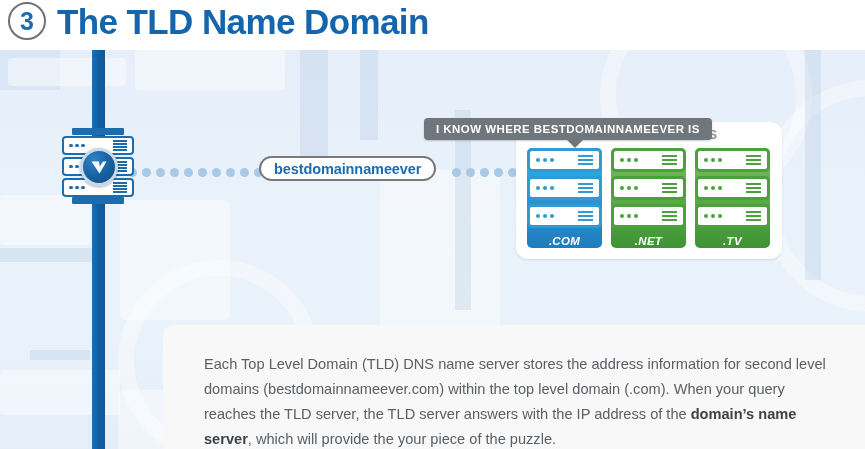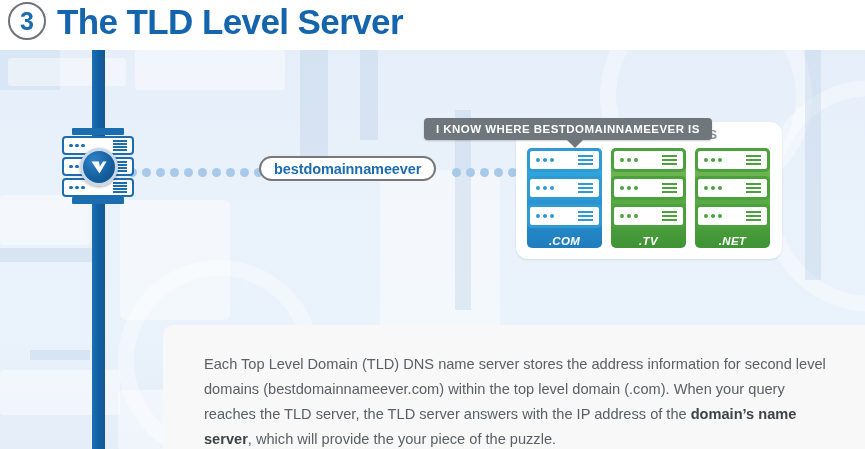--- a/index.html
+++ b/index.html
@@ -313,20 +313,60 @@
           </span>
         <span class="b">
             <i></i>
             <i></i>
             <i></i>
           </span>
       </div>
       <div class="rack-label">.COM</div>
     </div>
 
+    <div class="rack-col col-net">
+      <div class="srv">
+        <span class="d">
+            <i></i>
+            <i></i>
+            <i></i>
+          </span>
+        <span class="b">
+            <i></i>
+            <i></i>
+            <i></i>
+          </span>
+      </div>
+      <div class="srv">
+        <span class="d">
+            <i></i>
+            <i></i>
+            <i></i>
+          </span>
+        <span class="b">
+            <i></i>
+            <i></i>
+            <i></i>
+          </span>
+      </div>
+      <div class="srv">
+        <span class="d">
+            <i></i>
+            <i></i>
+            <i></i>
+          </span>
+        <span class="b">
+            <i></i>
+            <i></i>
+            <i></i>
+          </span>
+      </div>
+      <div class="rack-label">.NET</div>
+    </div>
+
     <div class="rack-col col-tv">
       <div class="srv">
         <span class="d">
             <i></i>
             <i></i>
             <i></i>
           </span>
         <span class="b">
             <i></i>
             <i></i>
@@ -351,75 +391,35 @@
             <i></i>
             <i></i>
           </span>
         <span class="b">
             <i></i>
             <i></i>
             <i></i>
           </span>
       </div>
       <div class="rack-label">.TV</div>
-    </div>
-
-    <div class="rack-col col-net">
-      <div class="srv">
-        <span class="d">
-            <i></i>
-            <i></i>
-            <i></i>
-          </span>
-        <span class="b">
-            <i></i>
-            <i></i>
-            <i></i>
-          </span>
-      </div>
-      <div class="srv">
-        <span class="d">
-            <i></i>
-            <i></i>
-            <i></i>
-          </span>
-        <span class="b">
-            <i></i>
-            <i></i>
-            <i></i>
-          </span>
-      </div>
-      <div class="srv">
-        <span class="d">
-            <i></i>
-            <i></i>
-            <i></i>
-          </span>
-        <span class="b">
-            <i></i>
-            <i></i>
-            <i></i>
-          </span>
-      </div>
-      <div class="rack-label">.NET</div>
     </div>
 
   </div>
 
   <div class="tooltip">
     <span>I KNOW WHERE BESTDOMAINNAMEEVER IS</span>
     <span class="arrow"></span>
   </div>
 
   <div class="card">
     <p><span>Each Top Level Domain (TLD) DNS name server stores the address information for second level domains (bestdomainnameever.com) within the top level domain (.com). When your query reaches the TLD server, the TLD server answers with the IP address of the </span><b>domain’s name server</b><span>, which will provide the your piece of the puzzle.</span></p>
   </div>
 
   <div class="header">
     <div class="hdr-inner">
       <div class="step-circle">
         <span>3</span>
       </div>
-      <div class="page-title">The TLD Level Server</div>
+      <div class="page-title">The TLD Name Domain</div>
     </div>
   </div>
 
 </div>
 
 </body></html>

